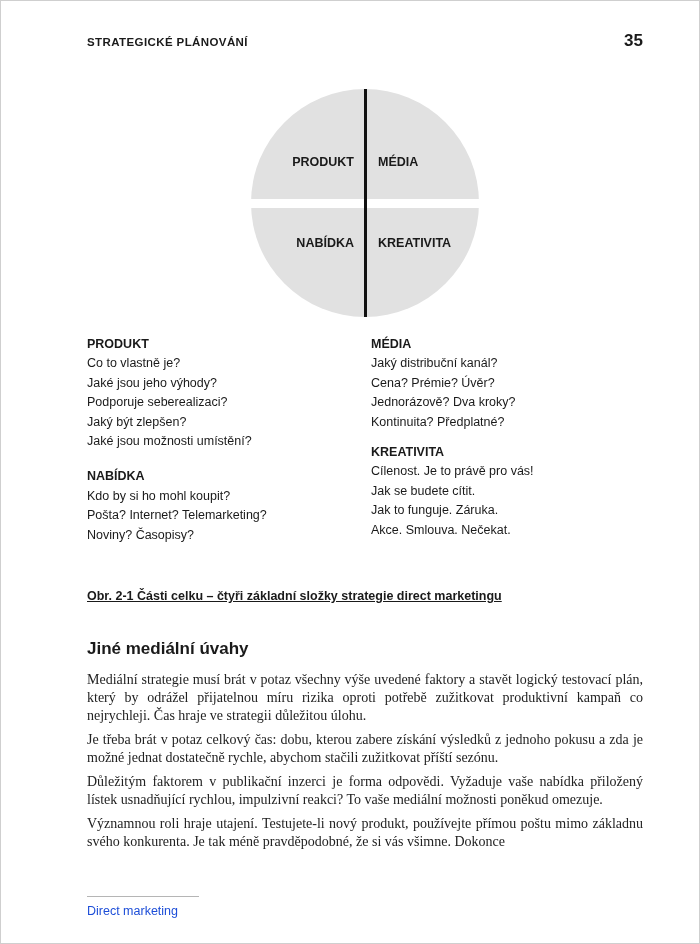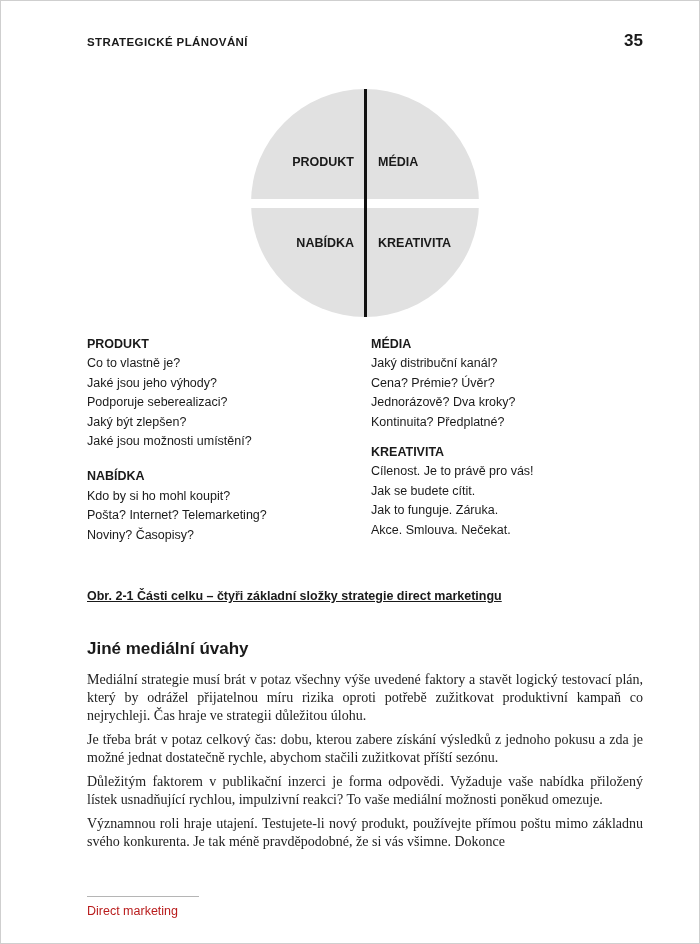--- a/index.html
+++ b/index.html
@@ -96,21 +96,21 @@
   
   .page-footer {
     position: absolute;
     left: 86px; bottom: 24px;
     width: 112px;
     border-top: 1px solid #b5b5b5;
     padding-top: 4px;
   }
   .footer-label {
     font-size: 12.5px;
-    color: #b91c1c;
+    color: #1d4ed8;
     white-space: nowrap;
   }
 </style>
 </head>
 <body>
 
 <div class="page">
 
   <header class="page-header">
     <span class="running-title">STRATEGICKÉ PLÁNOVÁNÍ</span>

